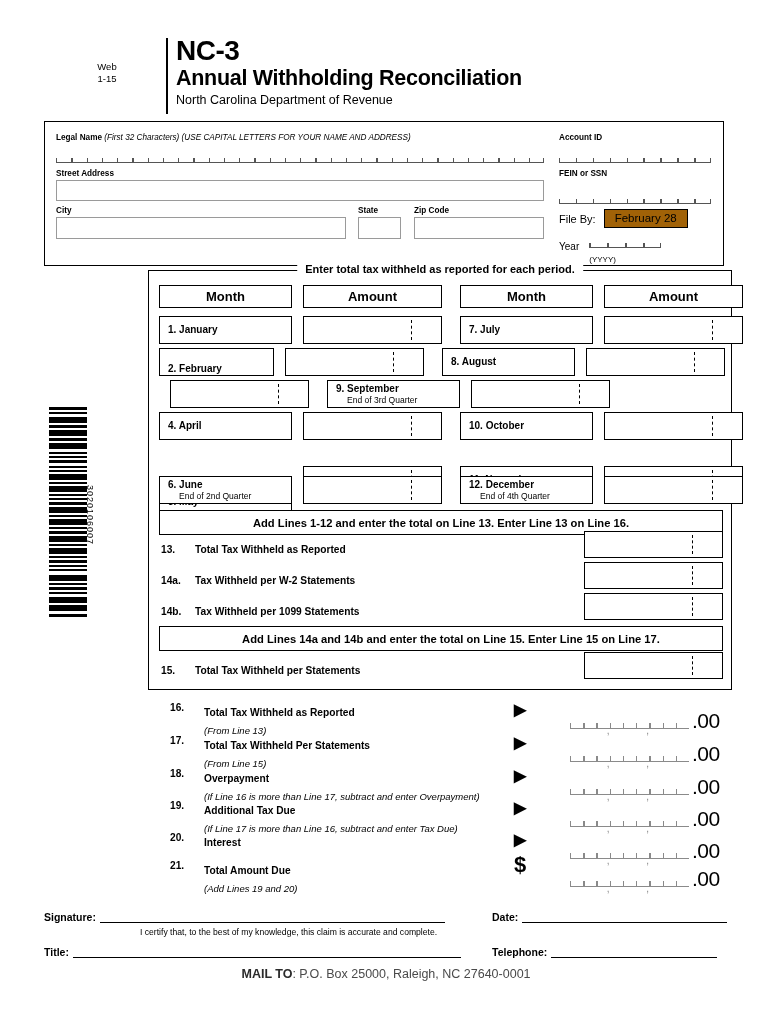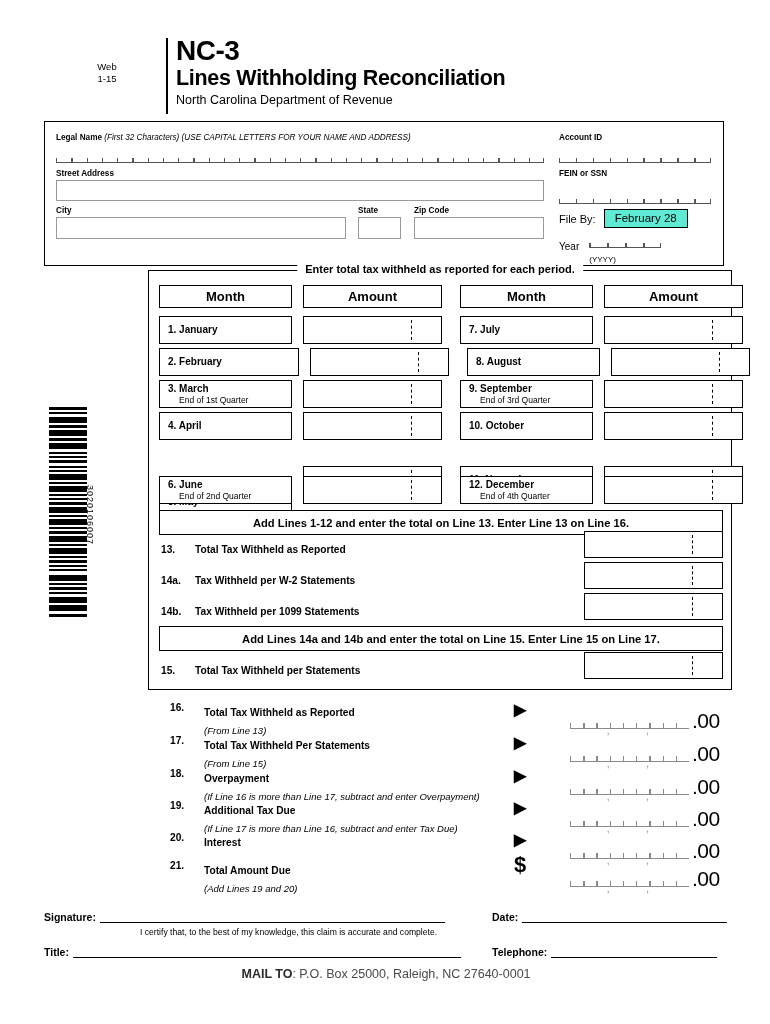--- a/index.html
+++ b/index.html
@@ -152,21 +152,21 @@
     width: 160px;
     display: flex;
     align-items: center;
   }
   #fileby-label { font-size: 11px; }
   #fileby-value {
     margin-left: 8px;
     border: 1.9px solid #000;
     padding: 2px 10px 3px 10px;
     font-size: 11.5px;
-    background: #5eead4;
+    background: #a16207;
   }
   #year-row {
     position: absolute;
     left: 514px;
     top: 117px;
     width: 160px;
     display: flex;
     align-items: flex-start;
   }
   #year-label { font-size: 10px; padding-top: 2px; }
@@ -396,21 +396,21 @@
 <div id="page">
 
   <div id="header">
     <div class="web-rev">
       <div>Web</div>
       <div>1-15</div>
     </div>
     <div class="title-rule"></div>
     <div class="title-block">
       <div class="form-no">NC-3</div>
-      <div class="form-title">Lines Withholding Reconciliation</div>
+      <div class="form-title">Annual Withholding Reconciliation</div>
       <div class="form-agency">North Carolina Department of Revenue</div>
     </div>
   </div>
 
   <div id="info-box">
 
     <div class="fld-label" id="legal-name-label">
       <span>Legal Name</span>
       <span class="ital">(First 32 Characters) (USE CAPITAL LETTERS FOR YOUR NAME AND ADDRESS)</span>
     </div>
@@ -568,37 +568,33 @@
       </div>
       <div class="cellbox amt-cell" style="width:139px;height:28px;margin-left:11px;"></div>
       <div class="cellbox month-cell" style="width:133px;height:28px;margin-left:18px;">
         <span class="month-name">7. July</span>
         <span class="month-sub"></span>
       </div>
       <div class="cellbox amt-cell" style="width:139px;height:28px;margin-left:11px;"></div>
     </div>
 
     <div class="mrow" style="left:10px; top:77px;">
-      <div class="cellbox month-cell" style="width:140px;height:28px;">
+      <div class="cellbox month-cell" style="width:115px;height:28px;justify-content:flex-end;">
         <span class="month-name">2. February</span>
         <span class="month-sub"></span>
       </div>
       <div class="cellbox amt-cell" style="width:139px;height:28px;margin-left:11px;"></div>
       <div class="cellbox month-cell" style="width:133px;height:28px;margin-left:18px;">
         <span class="month-name">8. August</span>
         <span class="month-sub"></span>
       </div>
       <div class="cellbox amt-cell" style="width:139px;height:28px;margin-left:11px;"></div>
     </div>
 
     <div class="mrow" style="left:10px; top:109px;">
-      <div class="cellbox month-cell" style="width:133px;height:28px;">
-        <span class="month-name">3. March</span>
-        <span class="month-sub">End of 1st Quarter</span>
-      </div>
       <div class="cellbox amt-cell" style="width:139px;height:28px;margin-left:11px;"></div>
       <div class="cellbox month-cell" style="width:133px;height:28px;margin-left:18px;">
         <span class="month-name">9. September</span>
         <span class="month-sub">End of 3rd Quarter</span>
       </div>
       <div class="cellbox amt-cell" style="width:139px;height:28px;margin-left:11px;"></div>
     </div>
 
     <div class="mrow" style="left:10px; top:141px;">
       <div class="cellbox month-cell" style="width:133px;height:28px;">

